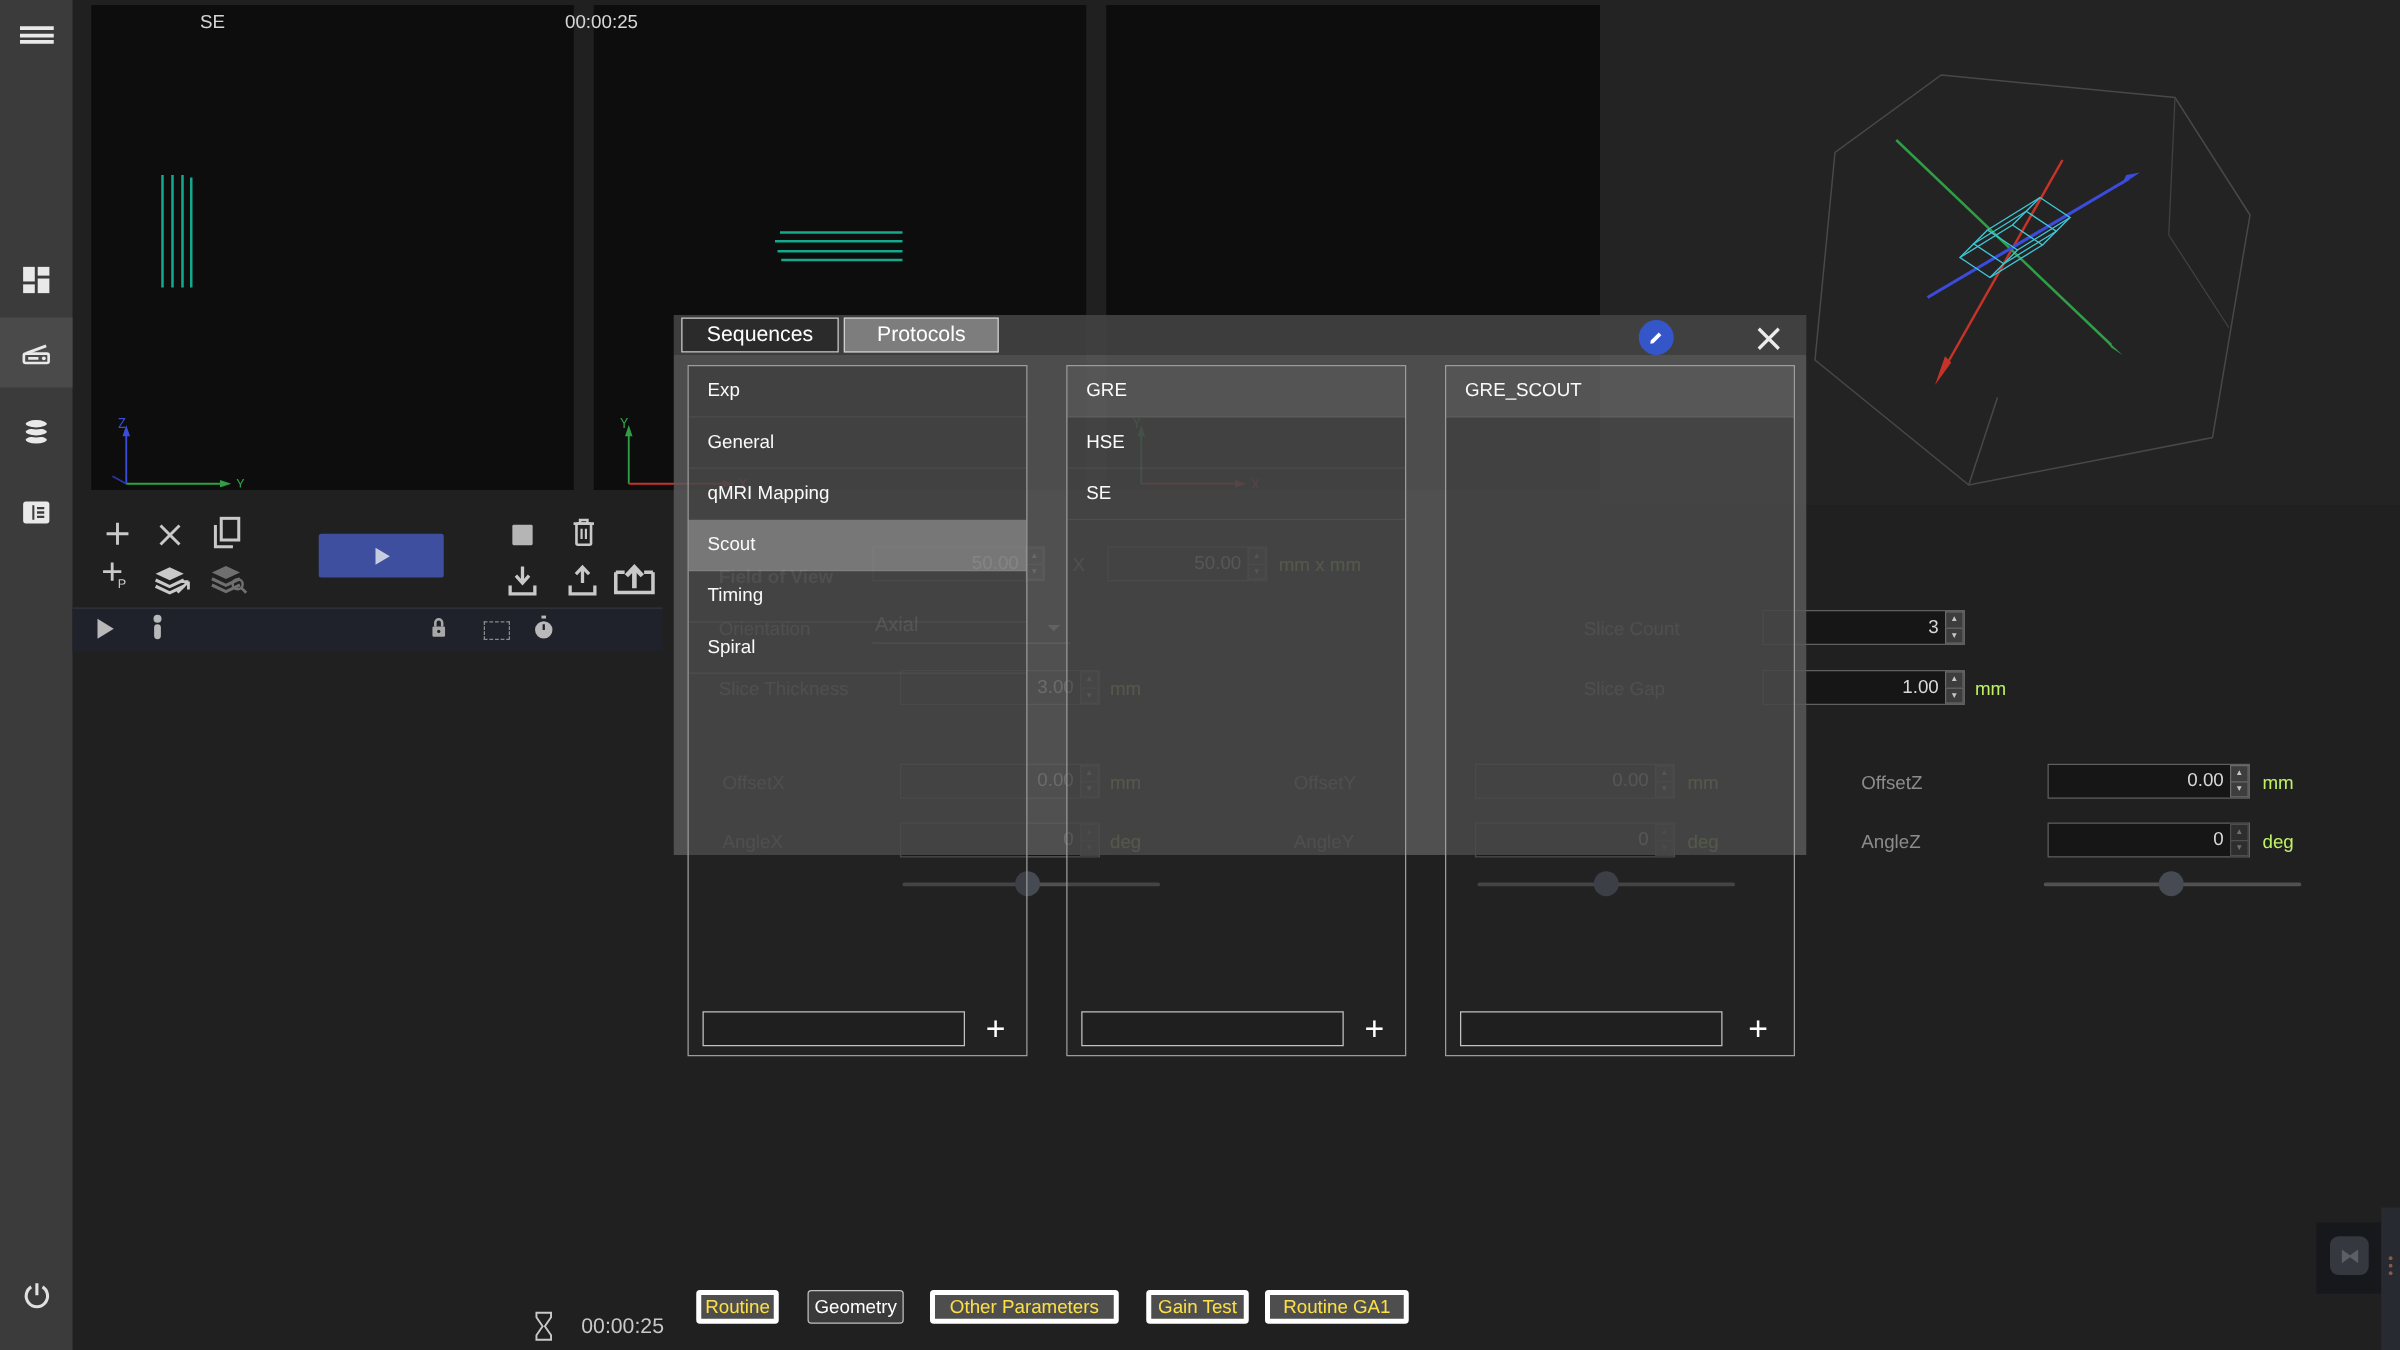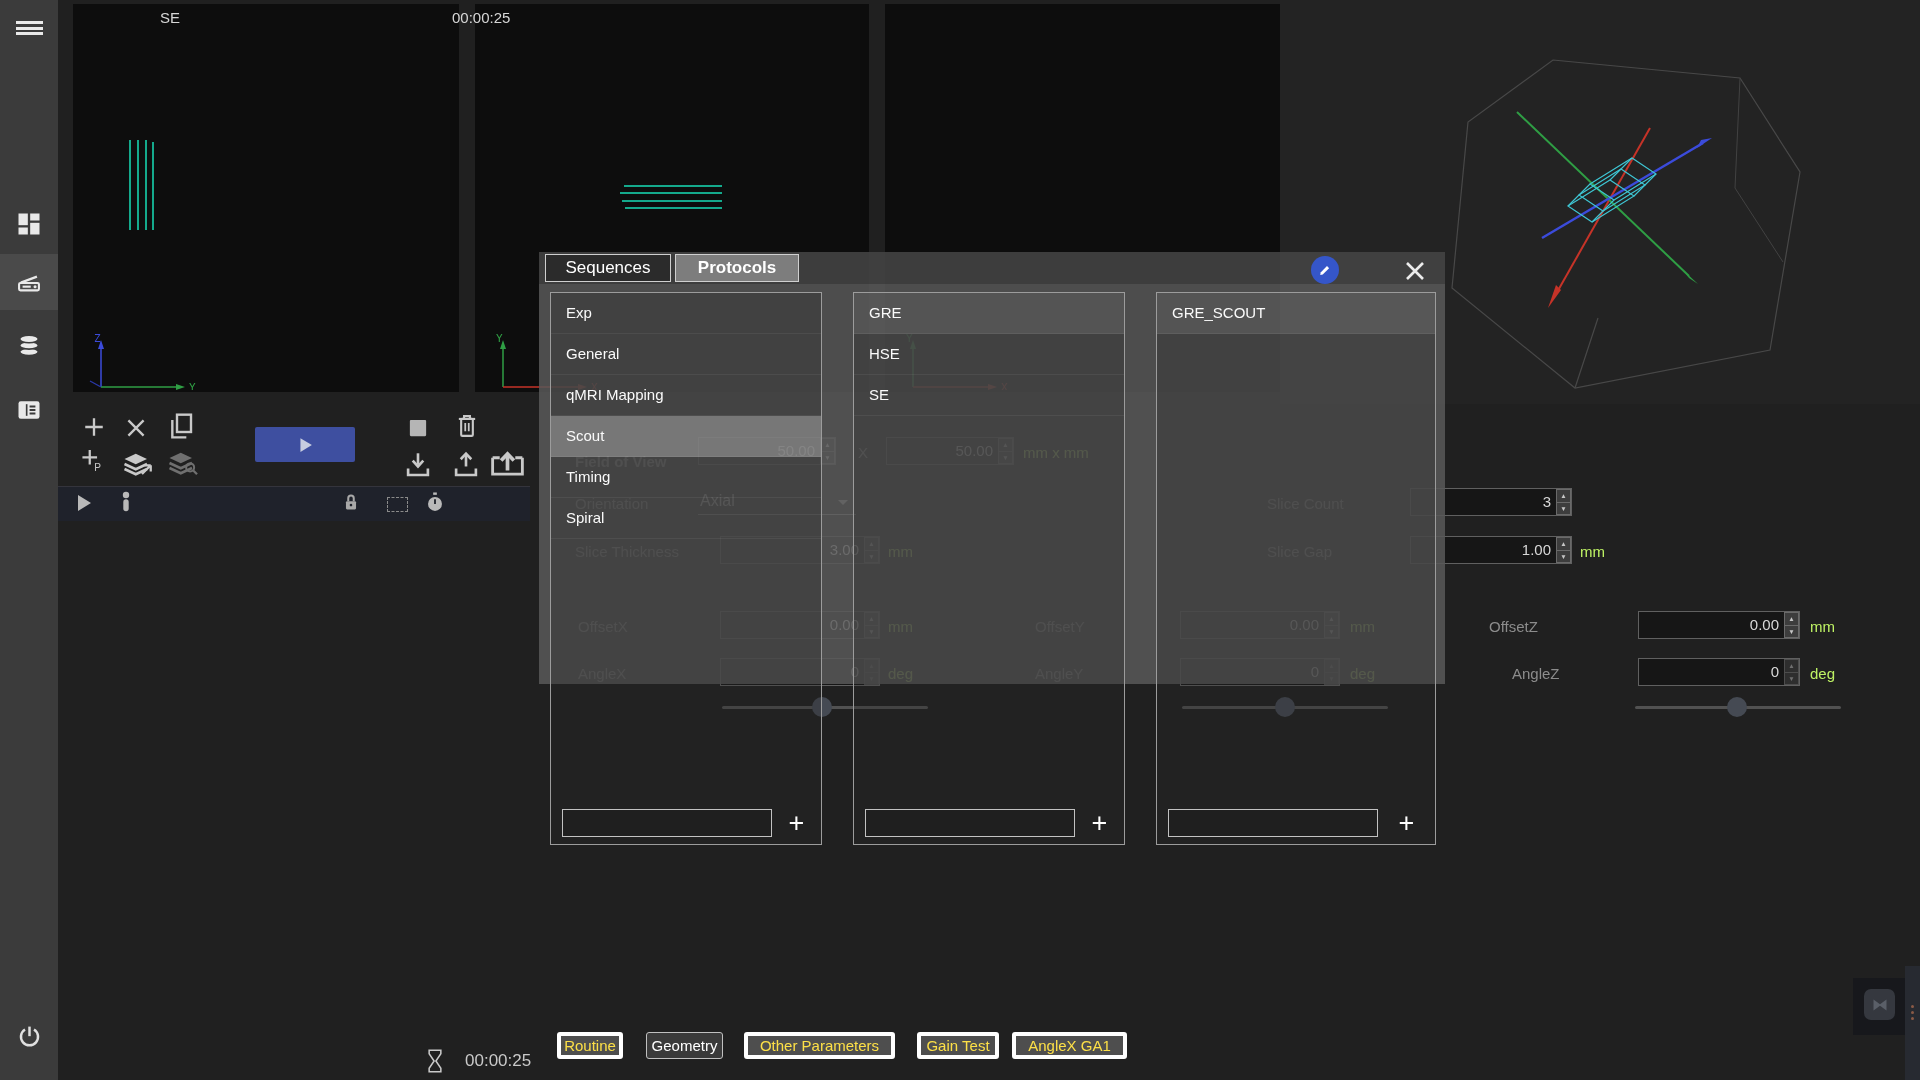--- a/index.html
+++ b/index.html
@@ -363,21 +363,21 @@
 
   <span class="flabel" style="left:1489px;top:618px;">OffsetZ</span>
   <div class="num-box" style="left:1638px;top:611px;width:162px;">
     <span class="num-val">0.00</span>
     <span class="spin">
         <b class="up"></b>
         <b class="dn"></b>
       </span>
   </div>
   <span class="funit" style="left:1810px;top:618px;">mm</span>
-  <span class="flabel" style="left:1489px;top:665px;margin-left:23px;">AngleZ</span>
+  <span class="flabel" style="left:1489px;top:665px;">AngleZ</span>
   <div class="num-box" style="left:1638px;top:658px;width:162px;">
     <span class="num-val">0</span>
     <span class="spin dim">
         <b class="up"></b>
         <b class="dn"></b>
       </span>
   </div>
   <span class="funit" style="left:1810px;top:665px;">deg</span>
   <div class="slider-track" style="left:1635px;top:706px;width:206px;"></div>
   <div class="slider-thumb" style="left:1727px;top:697px;"></div>
@@ -392,21 +392,21 @@
   <div class="btab selected" style="left:646px;width:77px;">
     <span>Geometry</span>
     </div>
   <div class="btab" style="left:744px;width:151px;">
     <span>Other Parameters</span>
     </div>
   <div class="btab" style="left:917px;width:82px;">
     <span>Gain Test</span>
     </div>
   <div class="btab" style="left:1012px;width:115px;">
-    <span>AngleX GA1</span>
+    <span>Routine GA1</span>
     </div>
 
   <div id="corner-box">
     <div id="corner-icon">
       <svg width="16" height="14" viewBox="0 0 16 14">
         <path d="M1.5 1.5 L9 7 L1.5 12.5 Z" fill="#5a5f68"></path>
         <path d="M14.5 1.5 L7 7 L14.5 12.5 Z" fill="#5a5f68"></path>
       </svg>
     </div>
   </div>
@@ -416,21 +416,21 @@
         <i></i>
         <i></i>
       </div>
   </div>
 
   <div id="dialog">
     <div id="dlg-header"></div>
     <div class="dlg-tab plain" style="left:6px;width:126px;">
       <span>Sequences</span>
       </div>
-    <div class="dlg-tab selected" style="left:136px;width:124px;font-weight:bold;">
+    <div class="dlg-tab selected" style="left:136px;width:124px;">
       <span>Protocols</span>
       </div>
     <div id="pencil-btn">
       <svg width="14" height="14" viewBox="0 0 16 16">
         <path d="M3 10.8 L10.3 3.5 L12.7 5.9 L5.4 13.2 L2.6 13.8 Z" fill="#ffffff"></path>
       </svg>
     </div>
     <svg id="dlg-close" width="26" height="26" viewBox="0 0 26 26">
       <path d="M5 5 L21 21 M21 5 L5 21" stroke="#ececec" stroke-width="2.6"></path>
     </svg>

